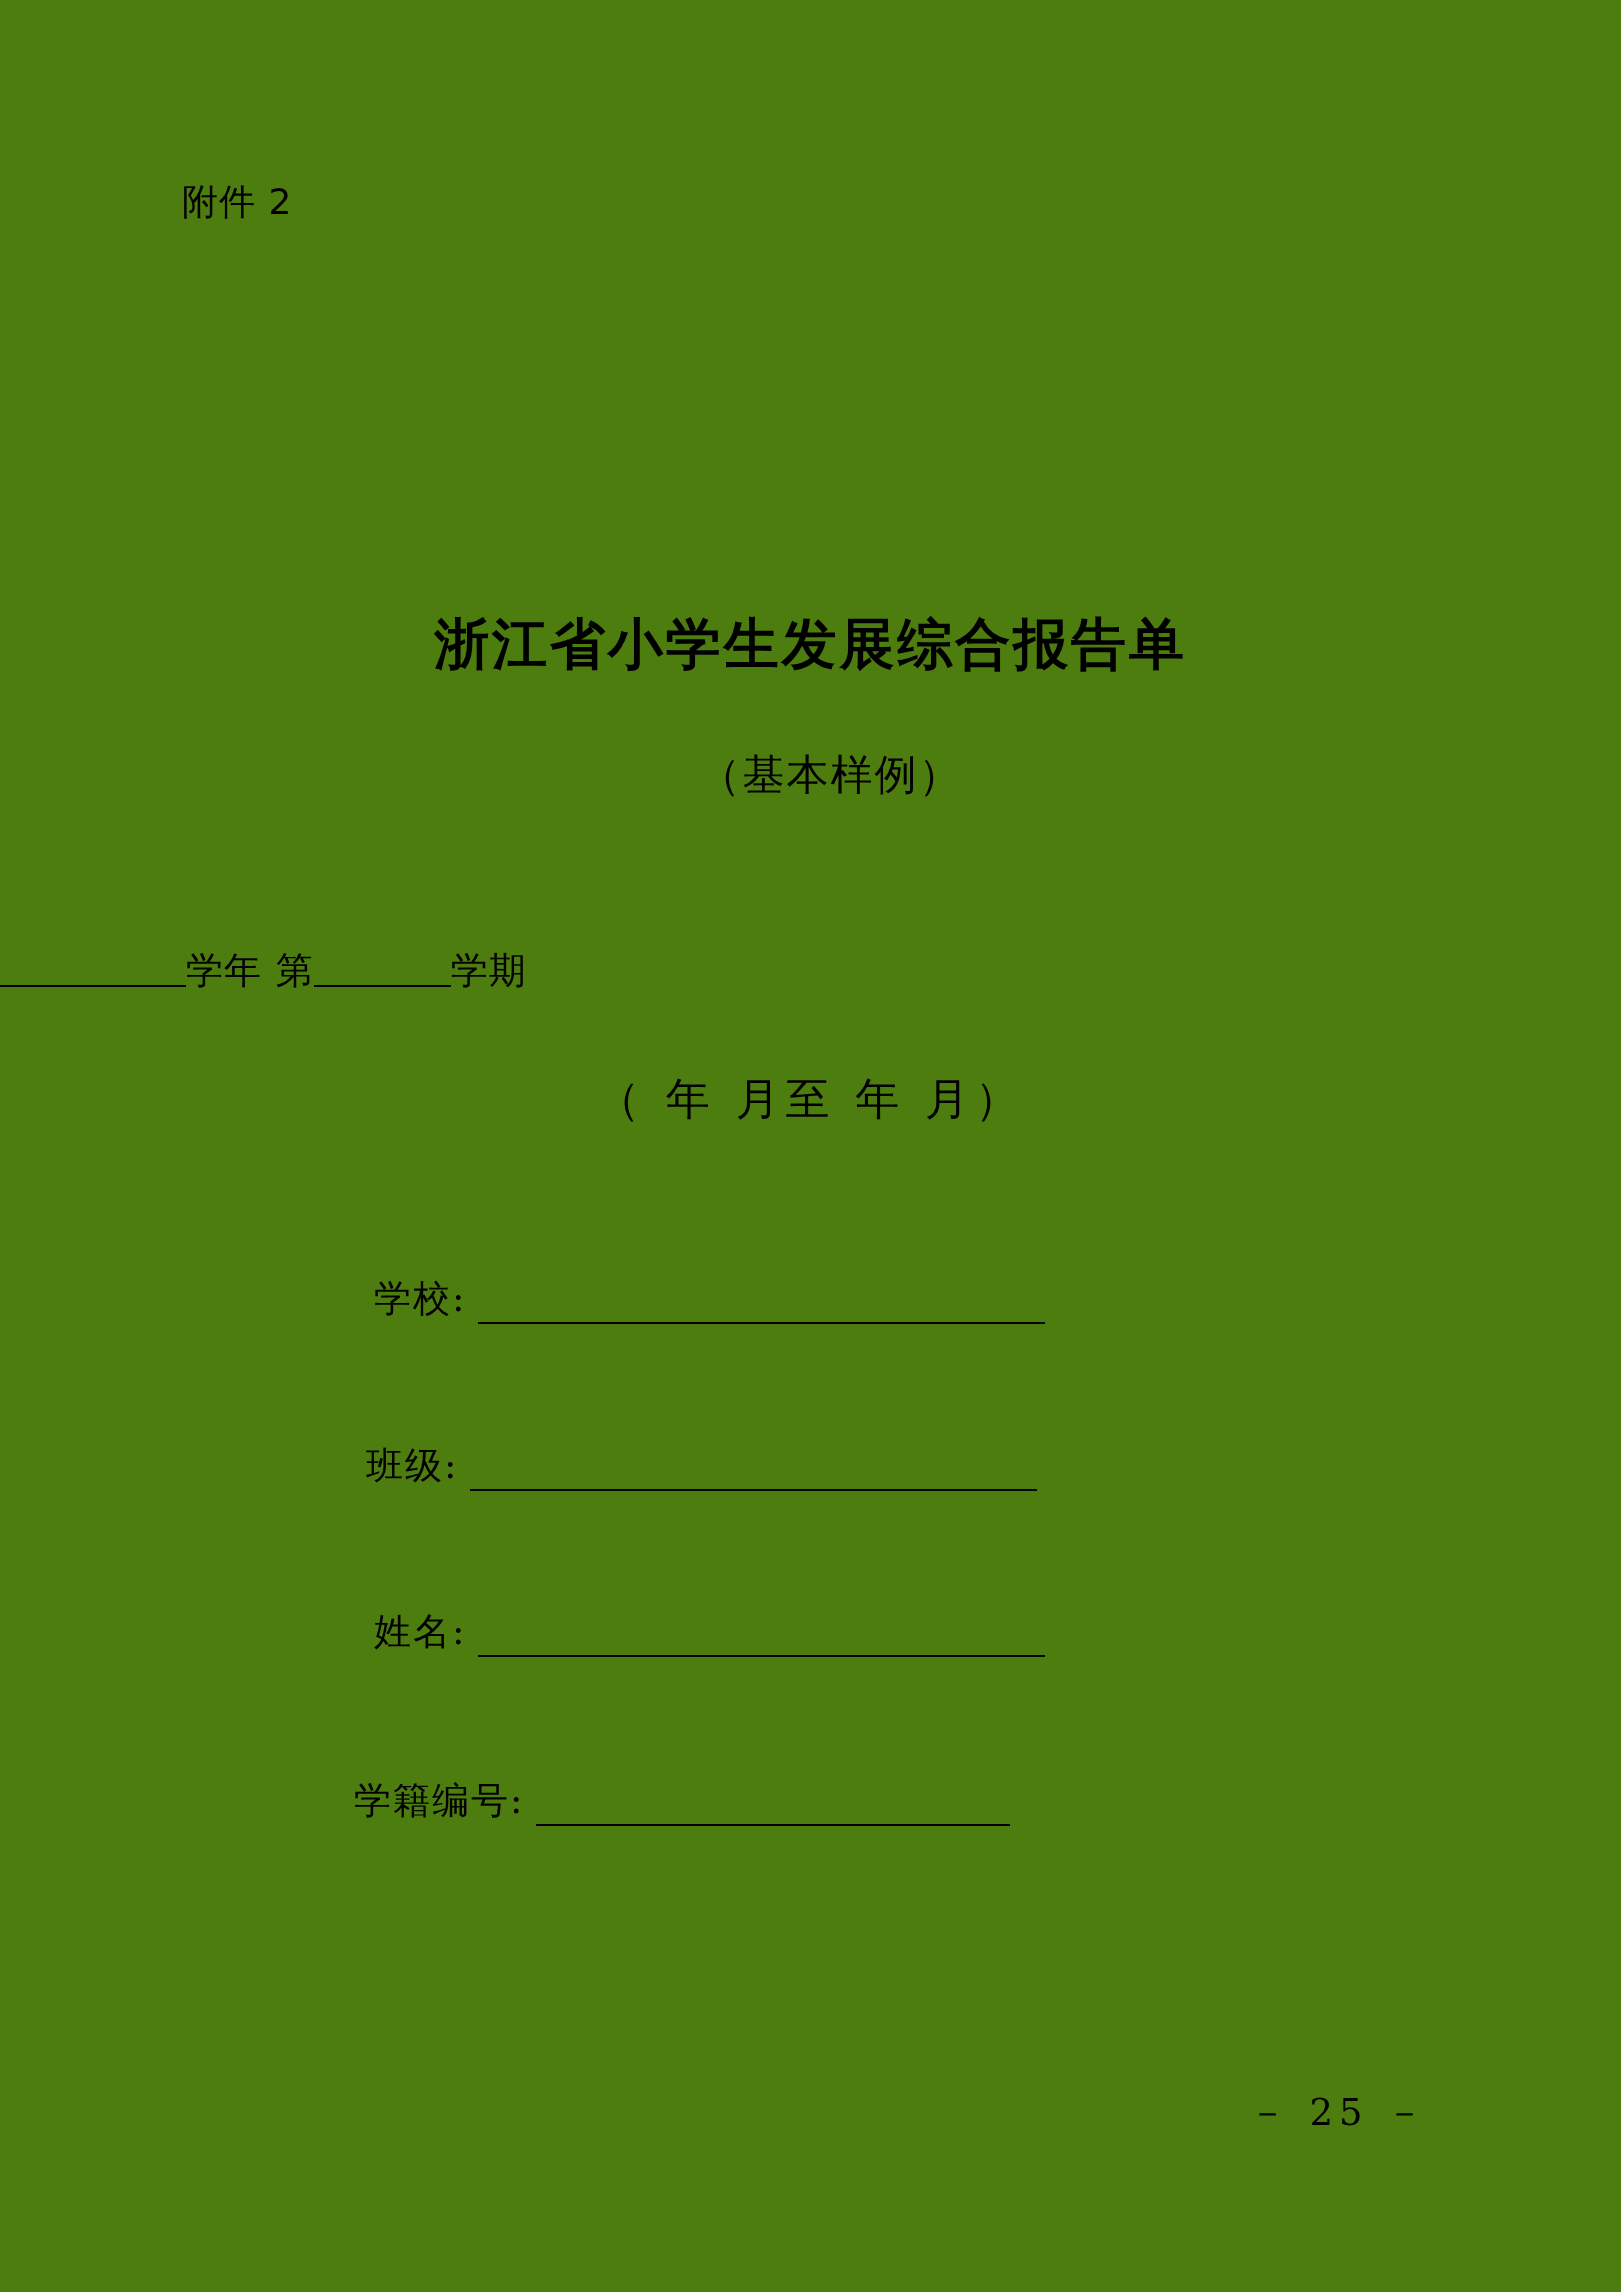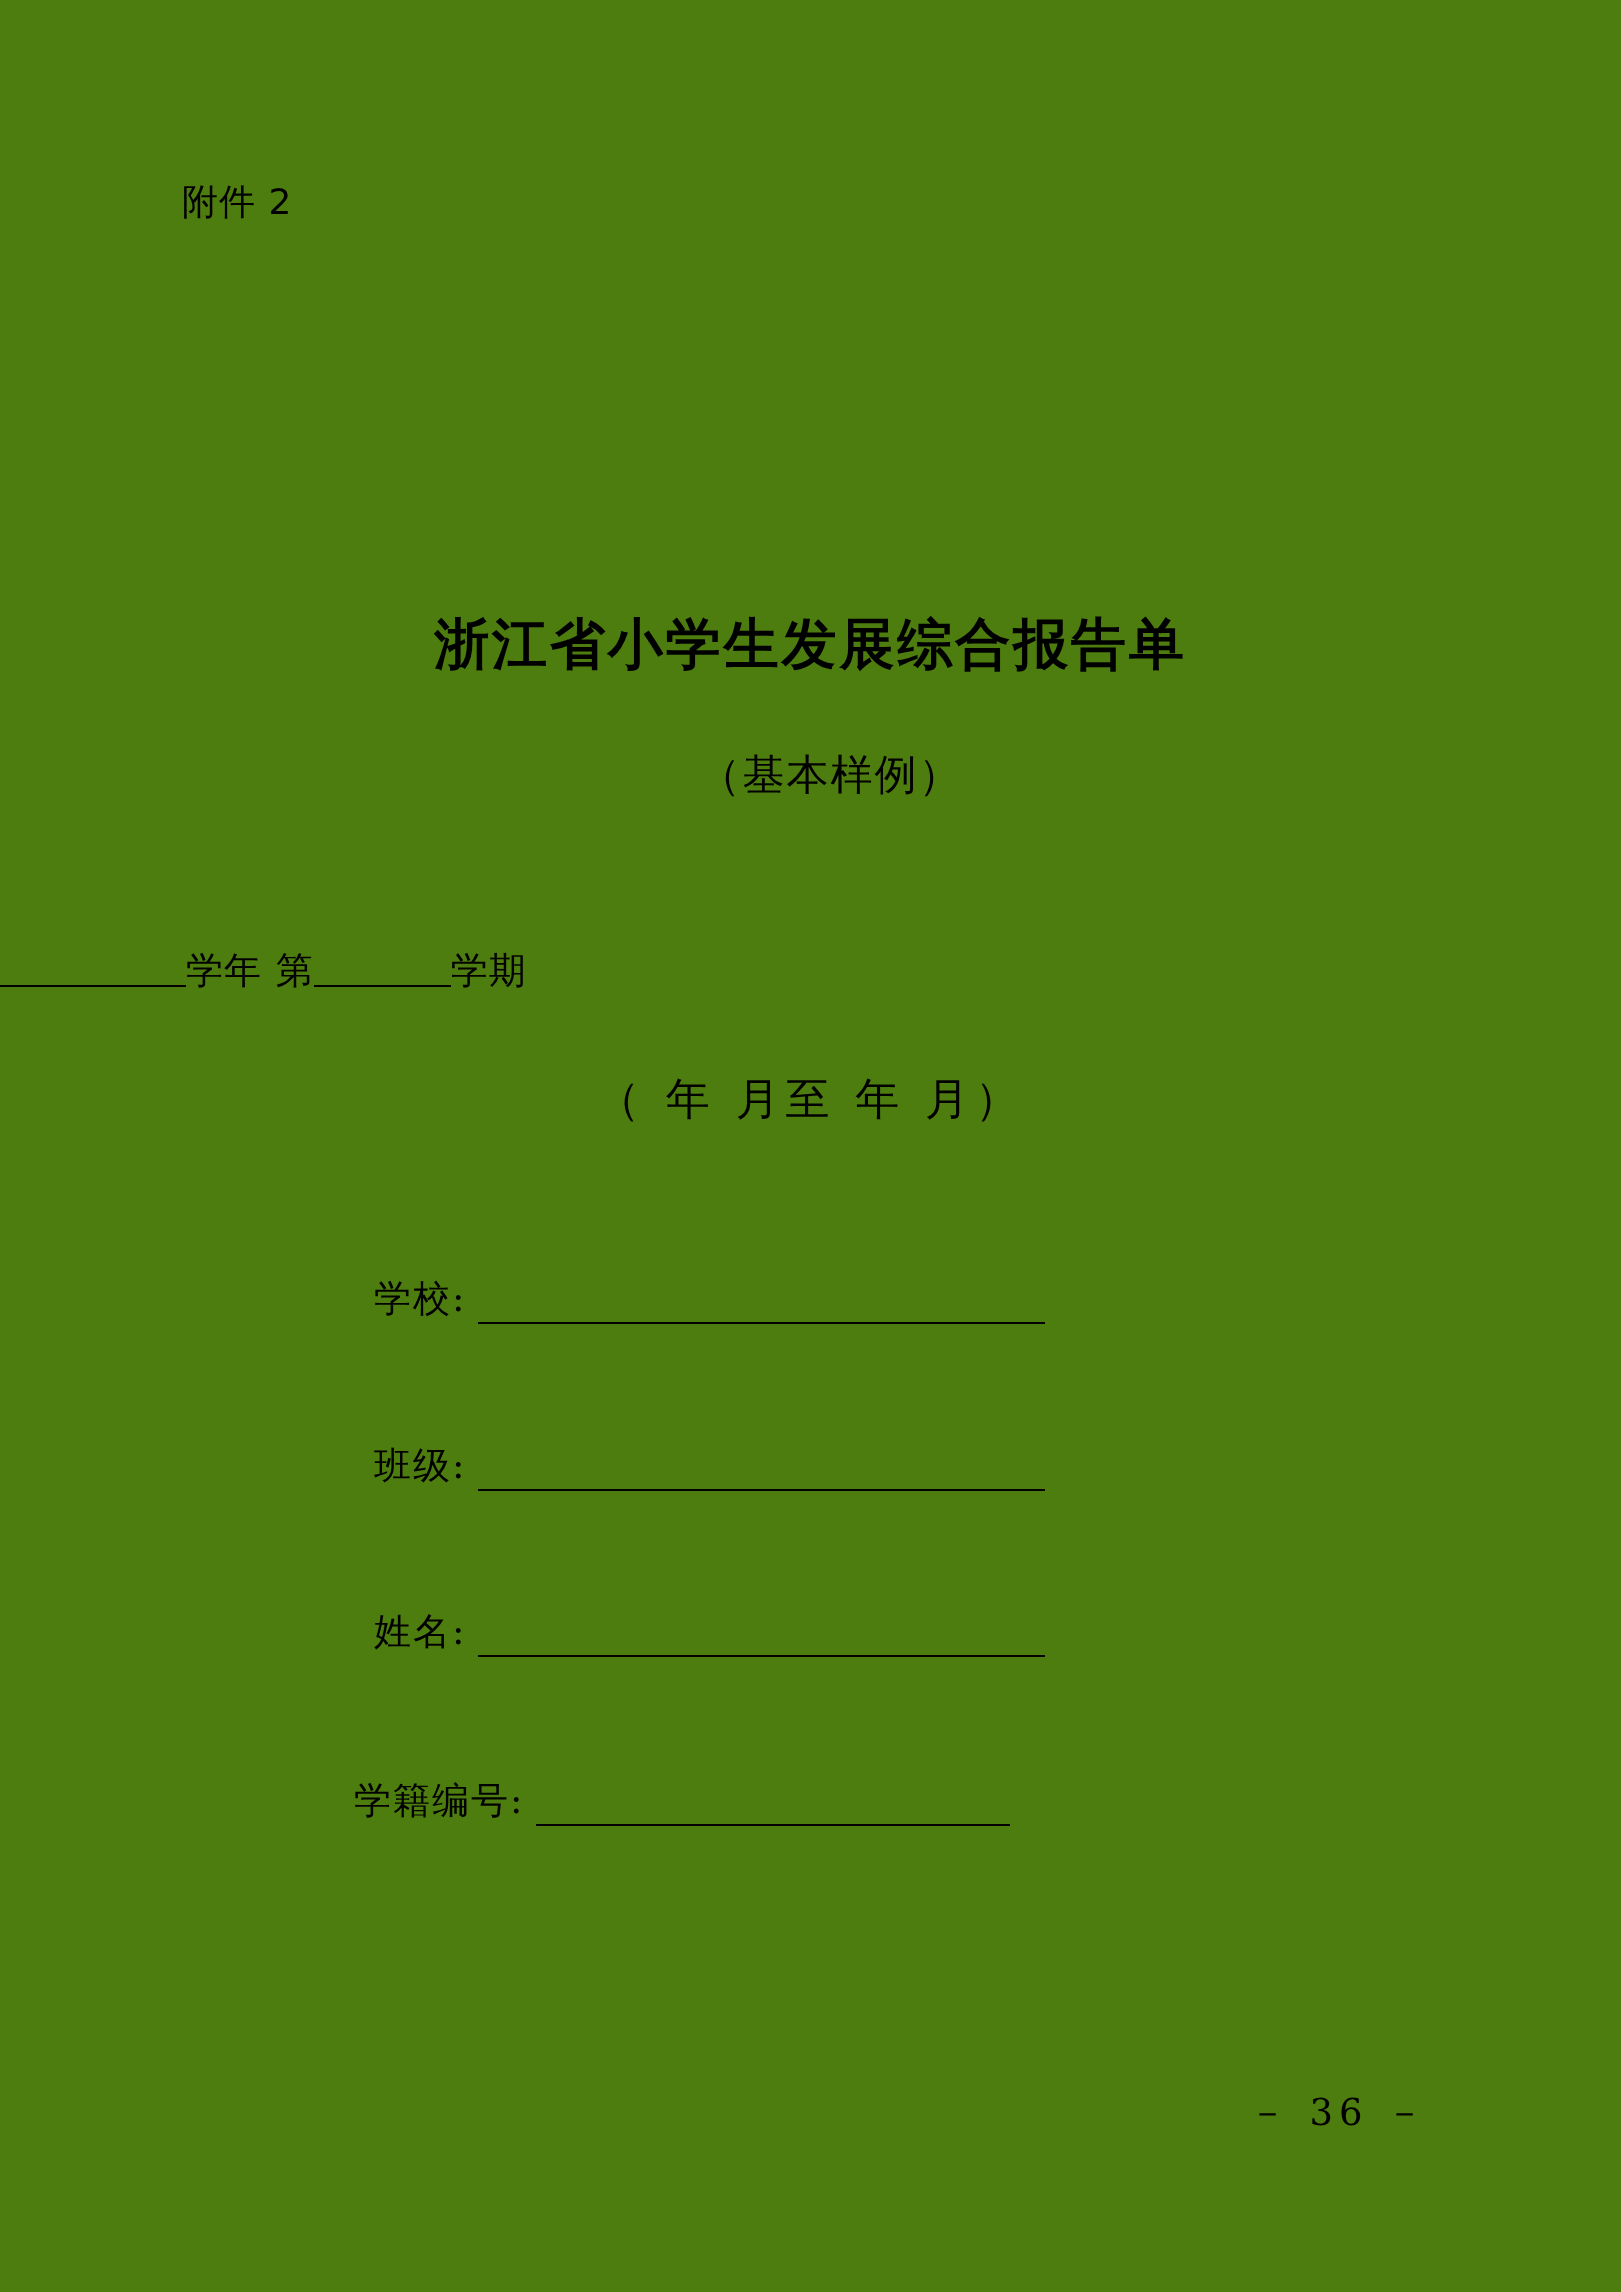--- a/index.html
+++ b/index.html
@@ -117,21 +117,21 @@
   .field-label {
     display: inline-block;
   }
   .field-blank {
     display: inline-block;
     border-bottom: 2px solid #000000;
     height: 33px;
   }
 
   #field-school  { left: 374px; top: 1274px; }
-  #field-class   { left: 374px; top: 1441px; }
+  #field-class   { left: 366px; top: 1441px; }
   #field-name    { left: 374px; top: 1607px; }
   #field-id      { left: 354px; top: 1776px; }
 
   #field-school .field-blank { width: 567px; margin-left: 11.8px; }
   #field-class  .field-blank { width: 567px; margin-left: 11.8px; }
   #field-name   .field-blank { width: 567px; margin-left: 11.8px; }
   #field-id     .field-blank { width: 474px; margin-left: 11.8px; }
 
   
   .page-number {
@@ -175,16 +175,16 @@
   <div class="field-row" id="field-name">
     <span class="field-label">姓名:</span>
     <span class="field-blank"></span>
   </div>
 
   <div class="field-row" id="field-id">
     <span class="field-label">学籍编号:</span>
     <span class="field-blank"></span>
   </div>
 
-  <div class="page-number">－ 36 －</div>
+  <div class="page-number">－ 25 －</div>
 
 </div>
 
 
 </body></html>

